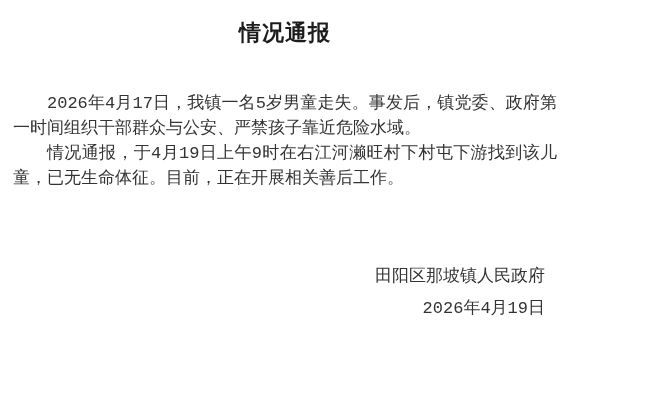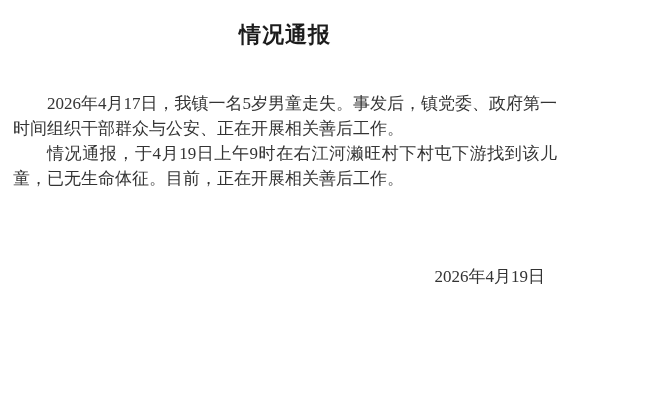--- a/index.html
+++ b/index.html
@@ -5,21 +5,21 @@
     html, body {
       margin: 0;
       padding: 0;
       background: #ffffff;
     }
     .page {
       position: relative;
       width: 570px;
       height: 406px;
       background: #ffffff;
-      font-family: Liberation Serif, serif;
+      font-family: Liberation Mono, monospace;
       box-sizing: border-box;
       padding-top: 23px;
       overflow: hidden;
     }
     .notice-title {
       margin: 0;
       text-align: center;
       font-size: 22px;
       line-height: 24px;
       font-weight: bold;
@@ -53,20 +53,21 @@
       margin-left: 48px;
     }
   </style>
 </head>
 <body>
 
 <div class="page">
   <h1 class="notice-title">情况通报</h1>
 
   <div class="notice-body">
-    <p>2026年4月17日，我镇一名5岁男童走失。事发后，镇党委、政府第一时间组织干部群众与公安、正在开展相关善后工作。</p>
+    <p>2026年4月17日，我镇一名5岁男童走失。事发后，镇党委、政府第一时间组织干部群众与公安、严禁孩子靠近危险水域。</p>
     <p>情况通报，于4月19日上午9时在右江河濑旺村下村屯下游找到该儿童，已无生命体征。目前，正在开展相关善后工作。</p>
   </div>
 
   <div class="signature-block">
+    <div class="issuer-name">田阳区那坡镇人民政府</div>
     <div class="issue-date">2026年4月19日</div>
   </div>
 </div>
 
 </body></html>

